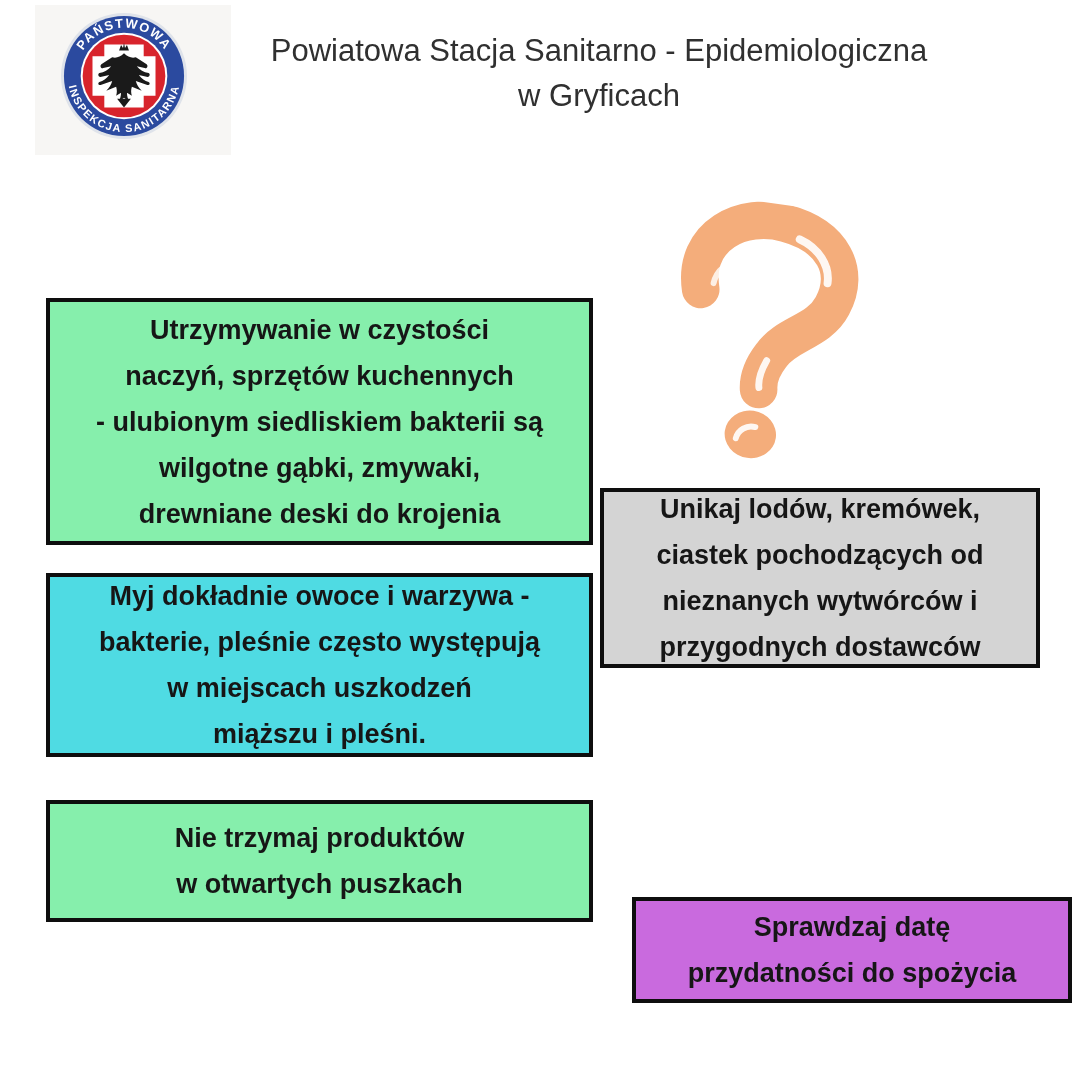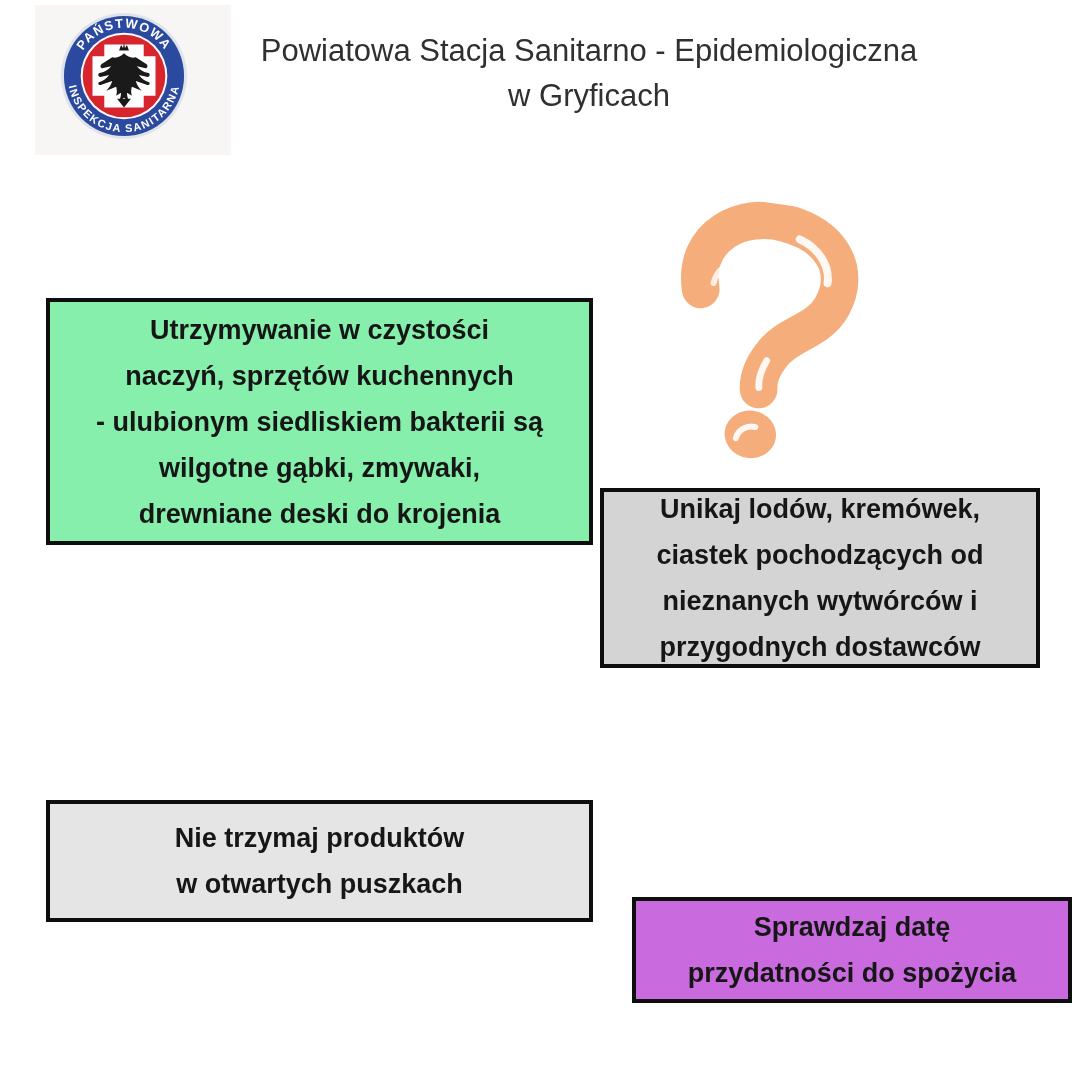--- a/index.html
+++ b/index.html
@@ -5,21 +5,21 @@
   html,body{margin:0;padding:0;background:#ffffff;}
   .canvas{
     position:relative;width:1080px;height:1080px;background:#ffffff;
     overflow:hidden;font-family:"Liberation Sans","DejaVu Sans",sans-serif;
   }
   
   .logo-patch{position:absolute;left:35px;top:5px;width:196px;height:150px;background:#f7f6f4;}
   .logo-svg{position:absolute;left:60px;top:12px;width:128px;height:128px;}
   .badge-arc-text{fill:#ffffff;font-weight:bold;letter-spacing:1.5px;}
   .org-name{
-    position:absolute;left:154px;top:28px;width:870px;
+    position:absolute;left:164px;top:28px;width:870px;
     font-size:31px;line-height:45px;color:#303030;text-align:center;
     white-space:pre-line;font-weight:400;
   }
   
   .main-title{
     position:absolute;left:0;top:160px;width:1080px;
     font-size:45px;line-height:60px;font-weight:bold;text-align:center;
     white-space:pre-line;letter-spacing:0.5px;
   }
   
@@ -92,22 +92,28 @@
   </svg>
 
   <div class="tip tip-clean" style="background: #86efac;">
     <div class="tip-text">Utrzymywanie w czystości
 naczyń, sprzętów kuchennych
 - ulubionym siedliskiem bakterii są
 wilgotne gąbki, zmywaki,
 drewniane deski do krojenia</div>
   </div>
 
+  <div class="tip tip-wash" style="background: rgb(79, 219, 227);">
+    <div class="tip-text">Myj dokładnie owoce i warzywa -
+bakterie, pleśnie często występują
+w miejscach uszkodzeń
+miąższu i pleśni.</div>
+  </div>
 
-  <div class="tip tip-cans" style="background: #e5e5e5;">
+  <div class="tip tip-cans" style="background: #86efac;">
     <div class="tip-text">Nie trzymaj produktów
 w otwartych puszkach</div>
   </div>
 
   <div class="tip tip-sweets" style="background: rgb(212, 212, 212);">
     <div class="tip-text">Unikaj lodów, kremówek,
 ciastek pochodzących od
 nieznanych wytwórców i
 przygodnych dostawców</div>
   </div>

